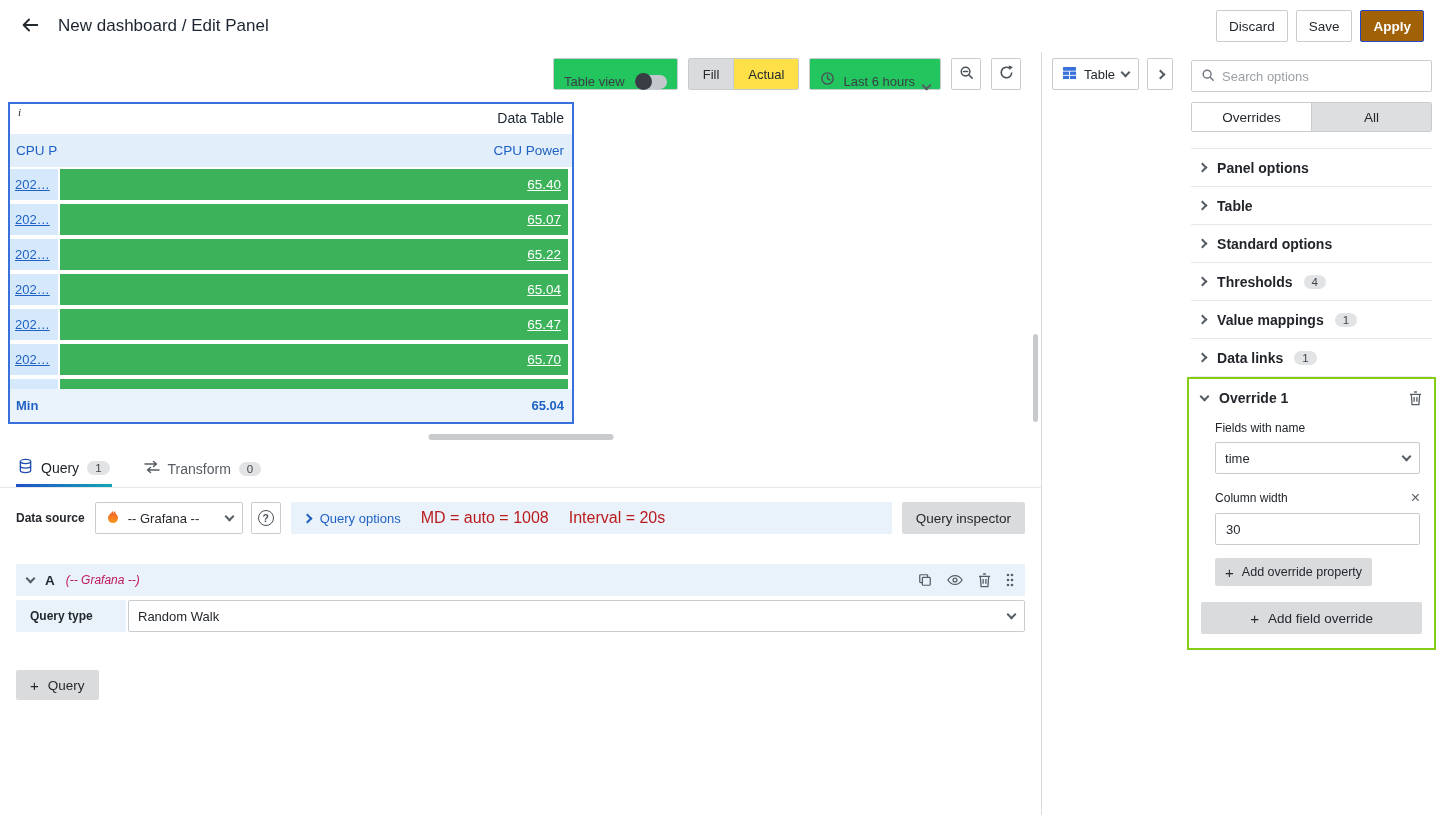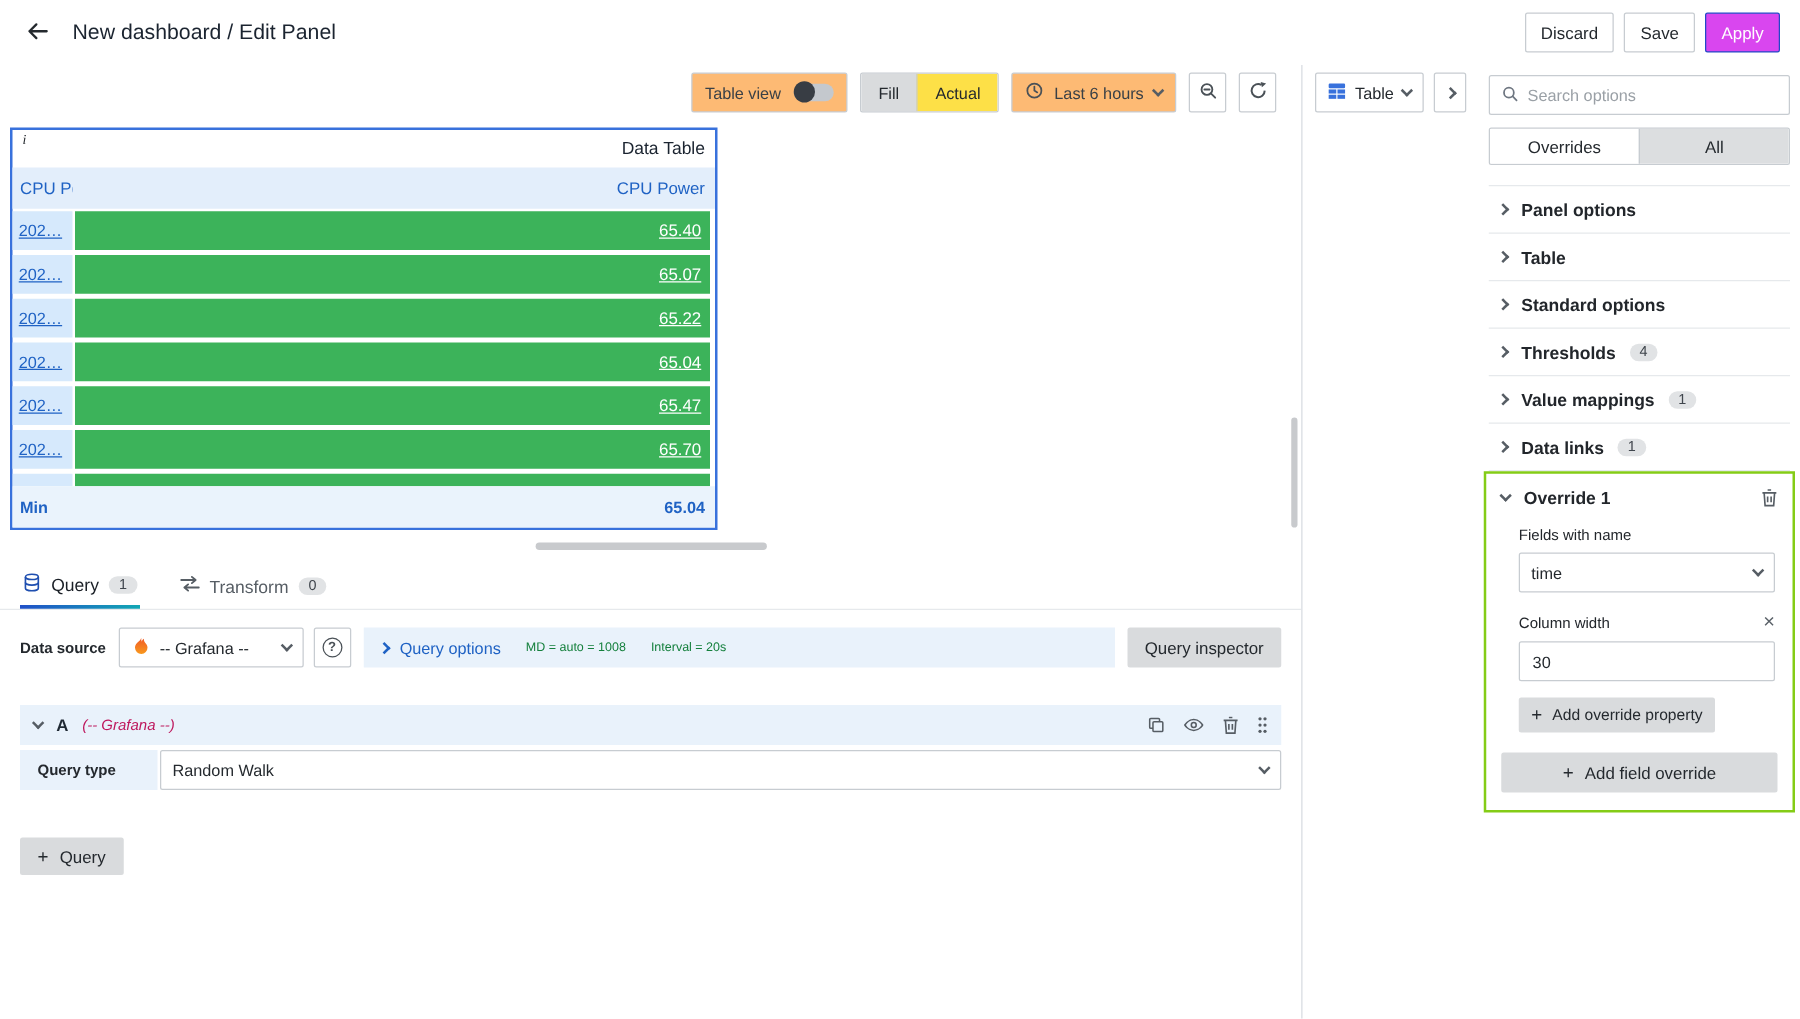--- a/index.html
+++ b/index.html
@@ -6,30 +6,30 @@
   html,body { width:1440px; height:815px; overflow:hidden; }
   body { font-family:"Liberation Sans","DejaVu Sans",sans-serif; font-size:13px; color:#24292e; background:#fff; }
   .app { width:1440px; height:815px; display:flex; flex-direction:column; }
 
   
   .topbar { height:52px; display:flex; align-items:center; padding:0 16px; gap:14px; flex:none; }
   .back-btn { width:28px; height:28px; display:flex; align-items:center; justify-content:center; cursor:pointer; background:none; border:none; }
   .page-title { font-size:17px; font-weight:500; color:#1b2430; }
   .top-actions { margin-left:auto; display:flex; gap:8px; }
   .btn { height:32px; padding:0 12px; border-radius:2px; border:1px solid #c7ccd1; background:#fff; font-size:13.5px; display:inline-flex; align-items:center; justify-content:center; color:#24292e; cursor:pointer; font-family:inherit; }
-  .btn.primary { background:#d946ef; border-color:#2348c7; color:#fff; font-weight:400; }
+  .btn.primary { background:#a16207; border-color:#2348c7; color:#fff; font-weight:700; }
 
   
   .main { flex:1; display:flex; min-height:0; }
   .left { flex:1; min-width:0; display:flex; flex-direction:column; }
   .sidebar { width:399px; flex:none; border-left:1px solid #d8dce1; display:flex; flex-direction:row; }
 
   
   .toolbar { height:44px; flex:none; display:flex; align-items:center; justify-content:flex-end; gap:10px; padding-right:20px; }
-  .ctrl { height:32px; border:1px solid #c7ccd1; border-radius:2px; display:inline-flex; align-items:center; padding:0 10px; gap:8px; background:#fdba74; color:#3a4046; cursor:pointer; }
+  .ctrl { height:32px; border:1px solid #c7ccd1; border-radius:2px; display:inline-flex; align-items:flex-end; padding:0 10px; gap:8px; background:#22c55e; color:#3a4046; cursor:pointer; }
   .toggle { width:32px; height:14px; background:#c4c8cd; border-radius:7px; position:relative; margin-left:2px; }
   .toggle::after { content:""; position:absolute; left:0; top:-2px; width:17px; height:17px; border-radius:50%; background:#383d44; }
   .seg2 { display:inline-flex; border:1px solid #c7ccd1; border-radius:2px; overflow:hidden; height:32px; }
   .seg2 .opt { display:flex; align-items:center; padding:0 14px; cursor:pointer; background:#fde047; }
   .seg2 .opt.active { background:#d9dbdd; font-weight:500; }
   .seg2 .opt + .opt { border-left:1px solid #c7ccd1; }
   .iconbtn { width:30px; height:32px; border:1px solid #c7ccd1; border-radius:2px; display:inline-flex; align-items:center; justify-content:center; background:#fff; cursor:pointer; }
 
   
   .chev { display:inline-block; width:7px; height:7px; border-right:2px solid #565d64; border-bottom:2px solid #565d64; flex:none; }
@@ -72,21 +72,21 @@
   
   .editor { padding:14px 16px 0; }
   .ds-row { display:flex; align-items:center; }
   .ds-label { font-size:12px; font-weight:700; margin-right:10px; }
   .dropdown { height:32px; border:1px solid #c7ccd1; border-radius:2px; display:flex; align-items:center; gap:7px; padding:0 9px; background:#fff; cursor:pointer; }
   .ds-dd { width:148px; }
   .help-btn { width:30px; height:32px; border:1px solid #c7ccd1; border-radius:2px; margin-left:8px; display:flex; align-items:center; justify-content:center; cursor:pointer; background:#fff; }
   .help-circle { width:16px; height:16px; border:1.5px solid #4a5157; border-radius:50%; font-size:10.5px; display:flex; align-items:center; justify-content:center; color:#4a5157; font-weight:700; }
   .qo-strip { flex:1; margin-left:10px; height:32px; background:#e9f2fb; display:flex; align-items:center; gap:20px; padding:0 13px; }
   .qo-toggle { display:flex; align-items:center; gap:9px; color:#1f62c4; font-weight:500; cursor:pointer; }
-  .qo-meta { color:#15803d; font-size:10px; }
+  .qo-meta { color:#b91c1c; font-size:16px; }
   .qi-btn { margin-left:10px; height:32px; padding:0 14px; background:#d9dbdd; border:none; border-radius:2px; display:flex; align-items:center; font-weight:500; font-size:13.5px; color:#24292e; cursor:pointer; font-family:inherit; }
   .qrow { margin-top:30px; height:32px; background:#e9f2fb; display:flex; align-items:center; gap:11px; padding:0 11px; cursor:pointer; }
   .qrow .ref { font-weight:700; color:#1f2933; font-size:13.5px; }
   .qrow .refds { font-style:italic; color:#be185d; font-size:12px; }
   .qicons { margin-left:auto; display:flex; gap:15px; align-items:center; }
   .qicons > span { display:inline-flex; cursor:pointer; }
   .qtype-row { display:flex; margin-top:4px; gap:2px; }
   .qtype-label { width:110px; background:#e9f2fb; display:flex; align-items:center; padding:0 14px; font-size:12px; font-weight:700; height:32px; flex:none; }
   .qtype-select { flex:1; }
   .add-query { margin-top:38px; display:inline-flex; height:30px; padding:0 14px; background:#d9dbdd; border:none; border-radius:2px; align-items:center; gap:9px; font-weight:500; font-size:13.5px; color:#24292e; cursor:pointer; font-family:inherit; }

